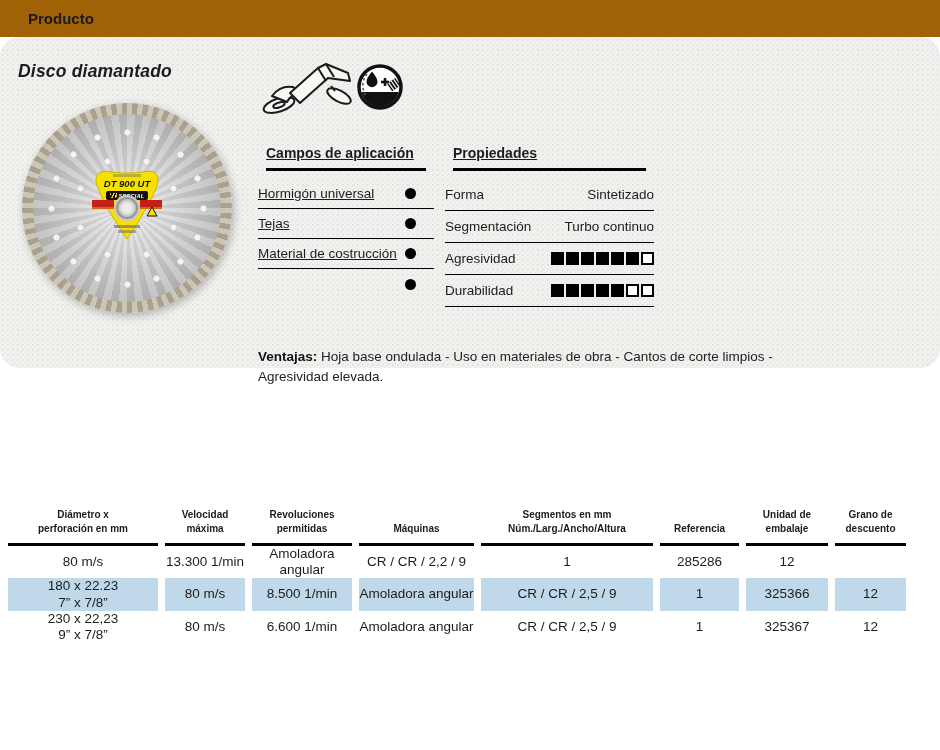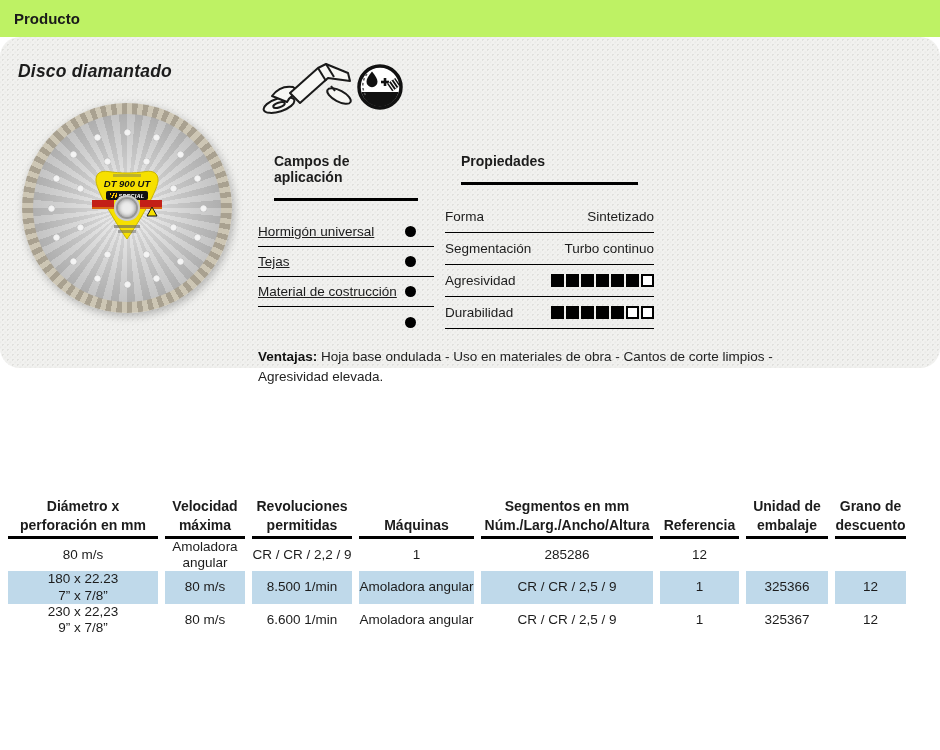--- a/index.html
+++ b/index.html
@@ -1,22 +1,22 @@
 <!DOCTYPE html>
 <html><head>
 <meta charset="utf-8">
 <title>Producto</title>
 <style>
   html,body{margin:0;padding:0;}
   body{font-family:"Liberation Sans",sans-serif;color:#1c1c1c;background:#fff;}
   .page{position:relative;width:940px;height:750px;background:#fff;overflow:hidden;}
 
   
-  .topbar{position:absolute;left:0;top:0;width:100%;height:37px;background:#bef264;
-          display:flex;align-items:center;padding-left:14px;box-sizing:border-box;
+  .topbar{position:absolute;left:0;top:0;width:100%;height:37px;background:#a16207;
+          display:flex;align-items:center;padding-left:28px;box-sizing:border-box;
           font-weight:700;font-size:15px;color:#1a1a1a;}
 
   
   .hero{position:absolute;left:0;top:37px;width:100%;height:331px;
         background-color:#f1f1ef;
         background-image:radial-gradient(#e0e0dd 1px,transparent 1px),
                          radial-gradient(#e8e8e5 1px,transparent 1px);
         background-size:5px 5px;background-position:0 0,2.5px 2.5px;border-radius:20px;}
 
   .ptitle{position:absolute;left:18px;top:24px;font-style:italic;font-weight:700;
@@ -50,22 +50,22 @@
   .lbl-sub1{position:absolute;left:92px;top:122px;width:26px;height:2.5px;background:#666;opacity:.6;}
   .lbl-sub2{position:absolute;left:96px;top:127px;width:18px;height:2.5px;background:#666;opacity:.5;}
   .lbl-logo{position:absolute;left:124px;top:103px;}
 
   
   .grinder{position:absolute;left:262px;top:16px;}
   .wetdry{position:absolute;left:356px;top:26px;}
 
   
   .appt{position:absolute;left:258px;top:100px;width:176px;}
-  .appt h2,.propt h2{margin:16px;font-size:14px;font-weight:700;padding-bottom:13px;
-        border-bottom:3px solid #000;}
+  .appt h2,.propt h2{margin:8px;font-size:14px;font-weight:700;padding-bottom:7px;
+        border-bottom:3px solid #000;text-decoration:underline;}
   .app-row{display:flex;justify-content:space-between;align-items:center;min-height:30px;
         border-bottom:1px solid #000;font-size:13.5px;padding-right:18px;box-sizing:border-box;text-decoration:underline;}
   .app-row:last-child{border-bottom:none;}
   .dot{width:11px;height:11px;border-radius:50%;background:#000;flex:none;}
 
   
   .propt{position:absolute;left:445px;top:100px;width:209px;}
   .prop-row{display:flex;justify-content:space-between;align-items:center;min-height:31px;
         border-bottom:1px solid #000;font-size:13.5px;}
   .rating{display:flex;gap:2px;}
@@ -75,22 +75,22 @@
   
   .vent{position:absolute;left:258px;top:310px;width:588px;font-size:13.5px;
         line-height:1.45;color:#222;margin:0;}
   .vent b{color:#111;}
 
   
   .spec{position:absolute;left:8px;top:478px;}
   .srow{display:grid;grid-template-columns:150px 80px 100px 115px 172px 79px 82px 71px;
         column-gap:7px;}
   .th{display:flex;flex-direction:column;justify-content:flex-end;align-items:center;
-      border-bottom:3px solid #000;padding-bottom:0;min-height:58px;font-weight:700;
-      font-size:14px;line-height:1.4;text-align:center;}
+      border-bottom:3px solid #000;padding-bottom:7px;min-height:58px;font-weight:700;
+      font-size:10px;line-height:1.4;text-align:center;}
   .td{min-height:29px;display:flex;flex-direction:column;justify-content:center;
       align-items:center;font-size:13.5px;line-height:1.2;text-align:center;}
   .hl{background:#bfd9ea;}
 </style>
 </head>
 <body>
 
 <div class="page">
 
   <div class="topbar">
@@ -273,20 +273,21 @@
           <div>embalaje</div>
         </div>
         <div class="th">
           <div>Grano de</div>
           <div>descuento</div>
         </div>
       </div>
     <div id="specBody">
         <div class="srow">
           <div class="td">80 m/s</div>
+          <div class="td">13.300 1/min</div>
           <div class="td">Amoladora angular</div>
           <div class="td">CR / CR / 2,2 / 9</div>
           <div class="td">1</div>
           <div class="td">285286</div>
           <div class="td">12</div>
         </div>
         <div class="srow">
           <div class="td hl">
             <div>180 x 22.23</div>
             <div>7” x 7/8”</div>

